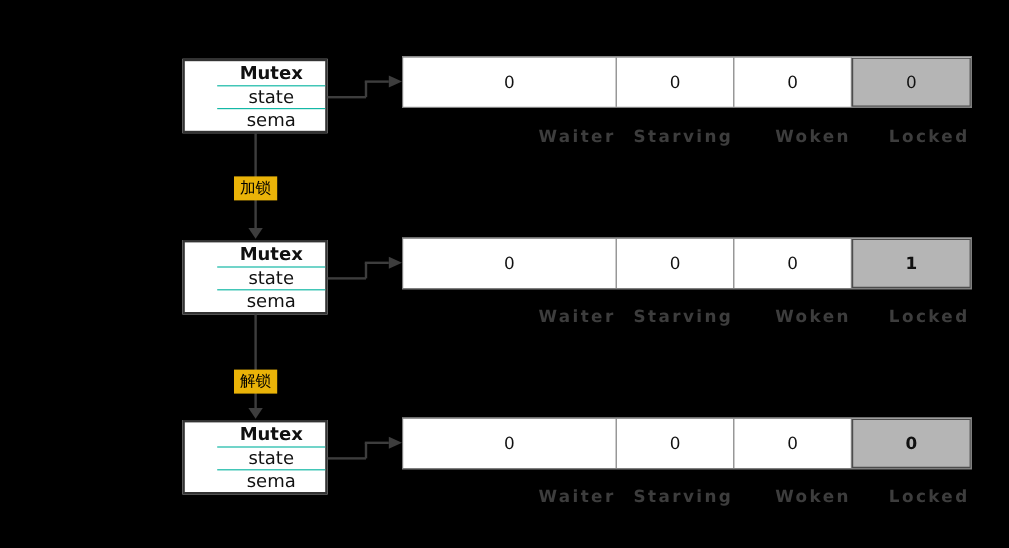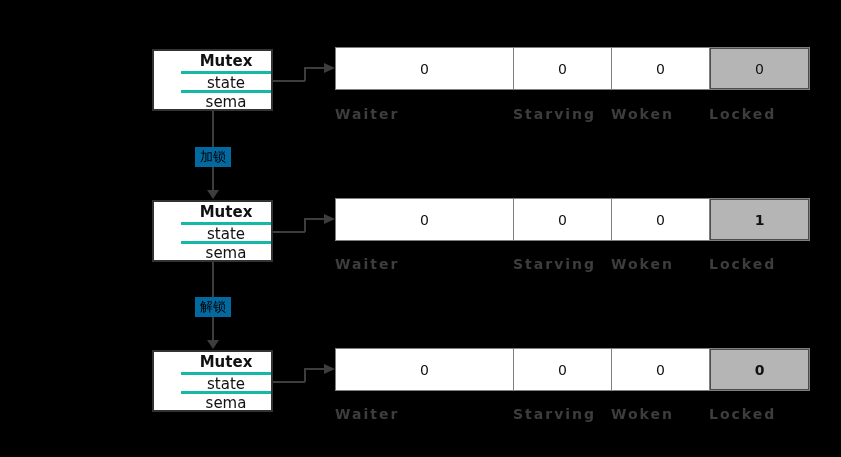--- a/index.html
+++ b/index.html
@@ -7,44 +7,44 @@
   body { font-family: "DejaVu Sans", "Liberation Sans", sans-serif; }
   .canvas { position: relative; width: 841px; height: 457px; background: #000; overflow: hidden; }
 
   .row-label { position: absolute; left: 40px; width: 110px; text-align: center;
                color: #3a3a3a; font-size: 15px; letter-spacing: 1px; }
 
   .mutex { position: absolute; left: 152px; width: 121px; background: #fff; border: 2px solid #333; padding-left: 27px; }
   .mutex .hd { height: 20px; line-height: 20px; text-align: center; font-weight: bold;
                font-size: 15px; color: #111; }
   .mutex .fd { height: 19px; line-height: 19px; text-align: center; font-size: 15px;
-               color: #111; border-top: 3px solid #14b8a6; }
+               color: #111; border-top: 1px solid #14b8a6; }
 
   .bits { position: absolute; left: 335px; width: 475px; height: 43px; display: flex;
           border: 1px solid #7f7f7f; background: #fff; }
   .bits .cell { display: flex; align-items: center; justify-content: center;
                 font-size: 14px; color: #111; border-right: 1px solid #7f7f7f; }
   .bits .cell:last-child { border-right: none; }
   .c0 { width: 178px; } .c1 { width: 98px; } .c2 { width: 98px; } .c3 { width: 99px; }
   .bits .locked { background: #b5b5b5; box-shadow: inset 0 0 0 1px #4d4d4d; }
   .bold { font-weight: bold; }
 
   .bitlabels { position: absolute; left: 335px; width: 475px; display: flex; }
-  .bitlabels .bl { text-align: left; font-weight: bold; letter-spacing: 2px;
+  .bitlabels .bl { text-align: right; font-weight: bold; letter-spacing: 2px;
                    color: #3d3d3d; font-size: 14px; }
 
   .seg { position: absolute; background: #3d3d3d; }
   .tri-right { position: absolute; width: 0; height: 0;
                border-top: 5px solid transparent; border-bottom: 5px solid transparent;
                border-left: 11px solid #3d3d3d; }
   .tri-down { position: absolute; width: 0; height: 0;
               border-left: 6px solid transparent; border-right: 6px solid transparent;
               border-top: 9px solid #3d3d3d; }
   .tlabel { position: absolute; left: 195px; width: 36px; text-align: center;
-            background: #0369a1; color: #000; font-size: 13px; padding: 1px 0; }
+            background: #eab308; color: #000; font-size: 13px; padding: 1px 0; }
 </style>
 </head>
 <body>
 
 <div class="canvas">
 
 
   <div class="mutex" style="top:49px">
     <div class="hd">Mutex</div>
     <div class="fd">state</div>
@@ -93,21 +93,21 @@
   </div>
   <div class="bitlabels" style="top:256px">
     <div class="bl c0">Waiter</div>
     <div class="bl c1">Starving</div>
     <div class="bl c2">Woken</div>
     <div class="bl c3">Locked</div>
   </div>
 
   <div class="seg" style="left:212px;top:262px;width:2px;height:78px"></div>
   <div class="tri-down" style="left:207px;top:340px"></div>
-  <div class="tlabel" style="top:297px">解锁</div>
+  <div class="tlabel" style="top:308px">解锁</div>
 
 
   <div class="mutex" style="top:350px">
     <div class="hd">Mutex</div>
     <div class="fd">state</div>
     <div class="fd">sema</div>
   </div>
 
   <div class="seg" style="left:273px;top:381px;width:32px;height:2px"></div>
   <div class="seg" style="left:304px;top:369px;width:2px;height:13px"></div>

